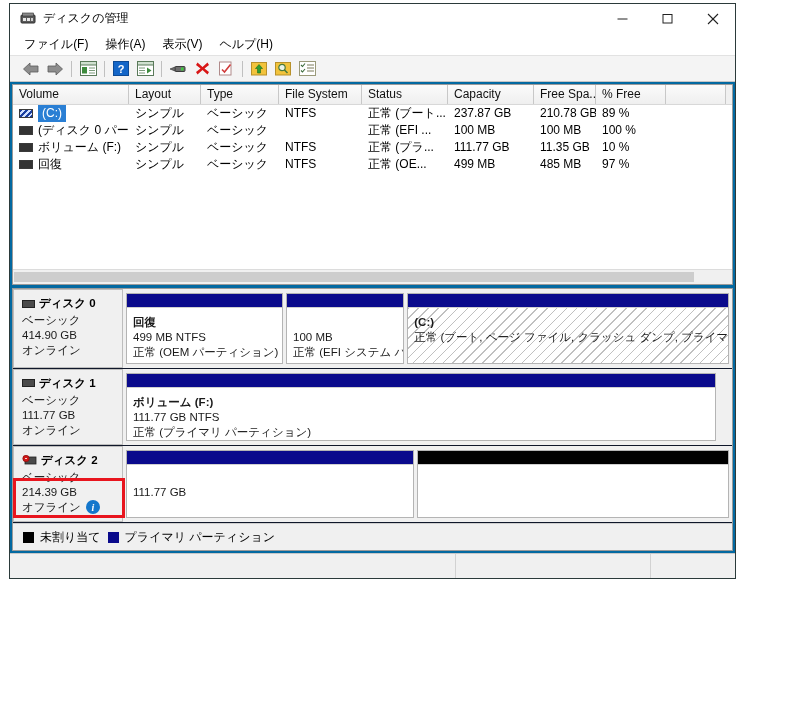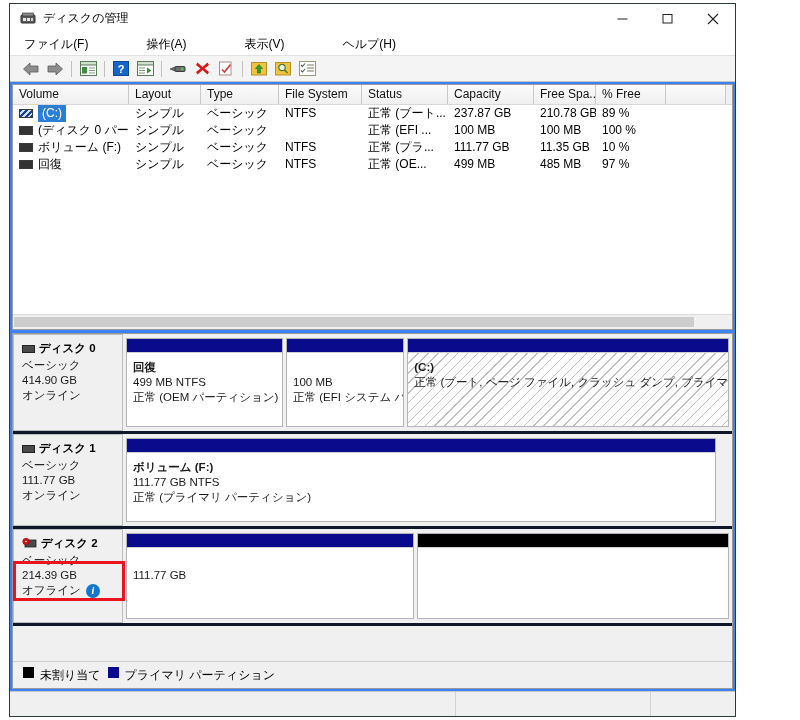--- a/index.html
+++ b/index.html
@@ -16,21 +16,21 @@
     overflow: hidden;
     position: relative;
   }
 
   
   #window {
     position: absolute;
     left: 9px;
     top: 3px;
     width: 727px;
-    height: 714px;
+    height: 576px;
     background: #f0f0f0;
     border: 1px solid #2b3a3a;
     box-sizing: border-box;
     display: flex;
     flex-direction: column;
     overflow: hidden;
   }
 
   
   .titlebar {
@@ -73,21 +73,20 @@
 
   
   .menubar {
     height: 22px;
     display: flex;
     align-items: center;
     padding-left: 14px;
     background: #ffffff;
     flex: 0 0 auto;
     border-bottom: 1px solid #e2e2e2;
-    gap: 41px;
   }
   .menu-item {
     font-size: 12px;
     margin-right: 17px;
     white-space: nowrap;
     color: #000;
   }
 
   
   .toolbar {
@@ -112,21 +111,21 @@
     height: 16px;
     background: #c0c0c0;
     margin: 0 3px;
   }
 
   
   .content {
     flex: 1 1 auto;
     display: flex;
     flex-direction: column;
-    background: #3b82f6;
+    background: #0369a1;
     padding: 0;
     overflow: hidden;
   }
 
   
   .listpane {
     margin: 2px 2px 0 2px;
     background: #ffffff;
     border: 1px solid #9a9a9a;
     height: 246px;
@@ -219,21 +218,21 @@
     flex: 1 1 auto;
     box-sizing: border-box;
     overflow: hidden;
     position: relative;
     display: flex;
     flex-direction: column;
   }
   .disk-row {
     display: flex;
     background: #f0f0f0;
-    border-bottom: 3px solid #0f172a;
+    border-bottom: 1px solid #0f172a;
     box-sizing: border-box;
     position: relative;
   }
   .disk-info {
     width: 110px;
     flex: 0 0 auto;
     background: #f0f0f0;
     border: 1px solid #bdbdbd;
     box-sizing: border-box;
     padding: 6px 0 0 8px;
@@ -350,21 +349,21 @@
   .legend {
     height: 26px;
     border-top: 1px solid #cfcfcf;
     background: #f0f0f0;
     display: flex;
     align-items: center;
     padding-left: 10px;
     gap: 7px;
     flex: 0 0 auto;
   }
-  .legend-item { display: flex; gap: 6px; }
+  .legend-item { display: flex; align-items: center; gap: 6px; }
   .legend-sw { width: 11px; height: 11px; }
   .legend-sw.unalloc { background: #000000; }
   .legend-sw.primary { background: #0a0a8c; }
   .legend-label { font-size: 12px; white-space: nowrap; }
 
   
   .statusbar {
     height: 24px;
     background: #f0f0f0;
     border-top: 1px solid #c8c8c8;

